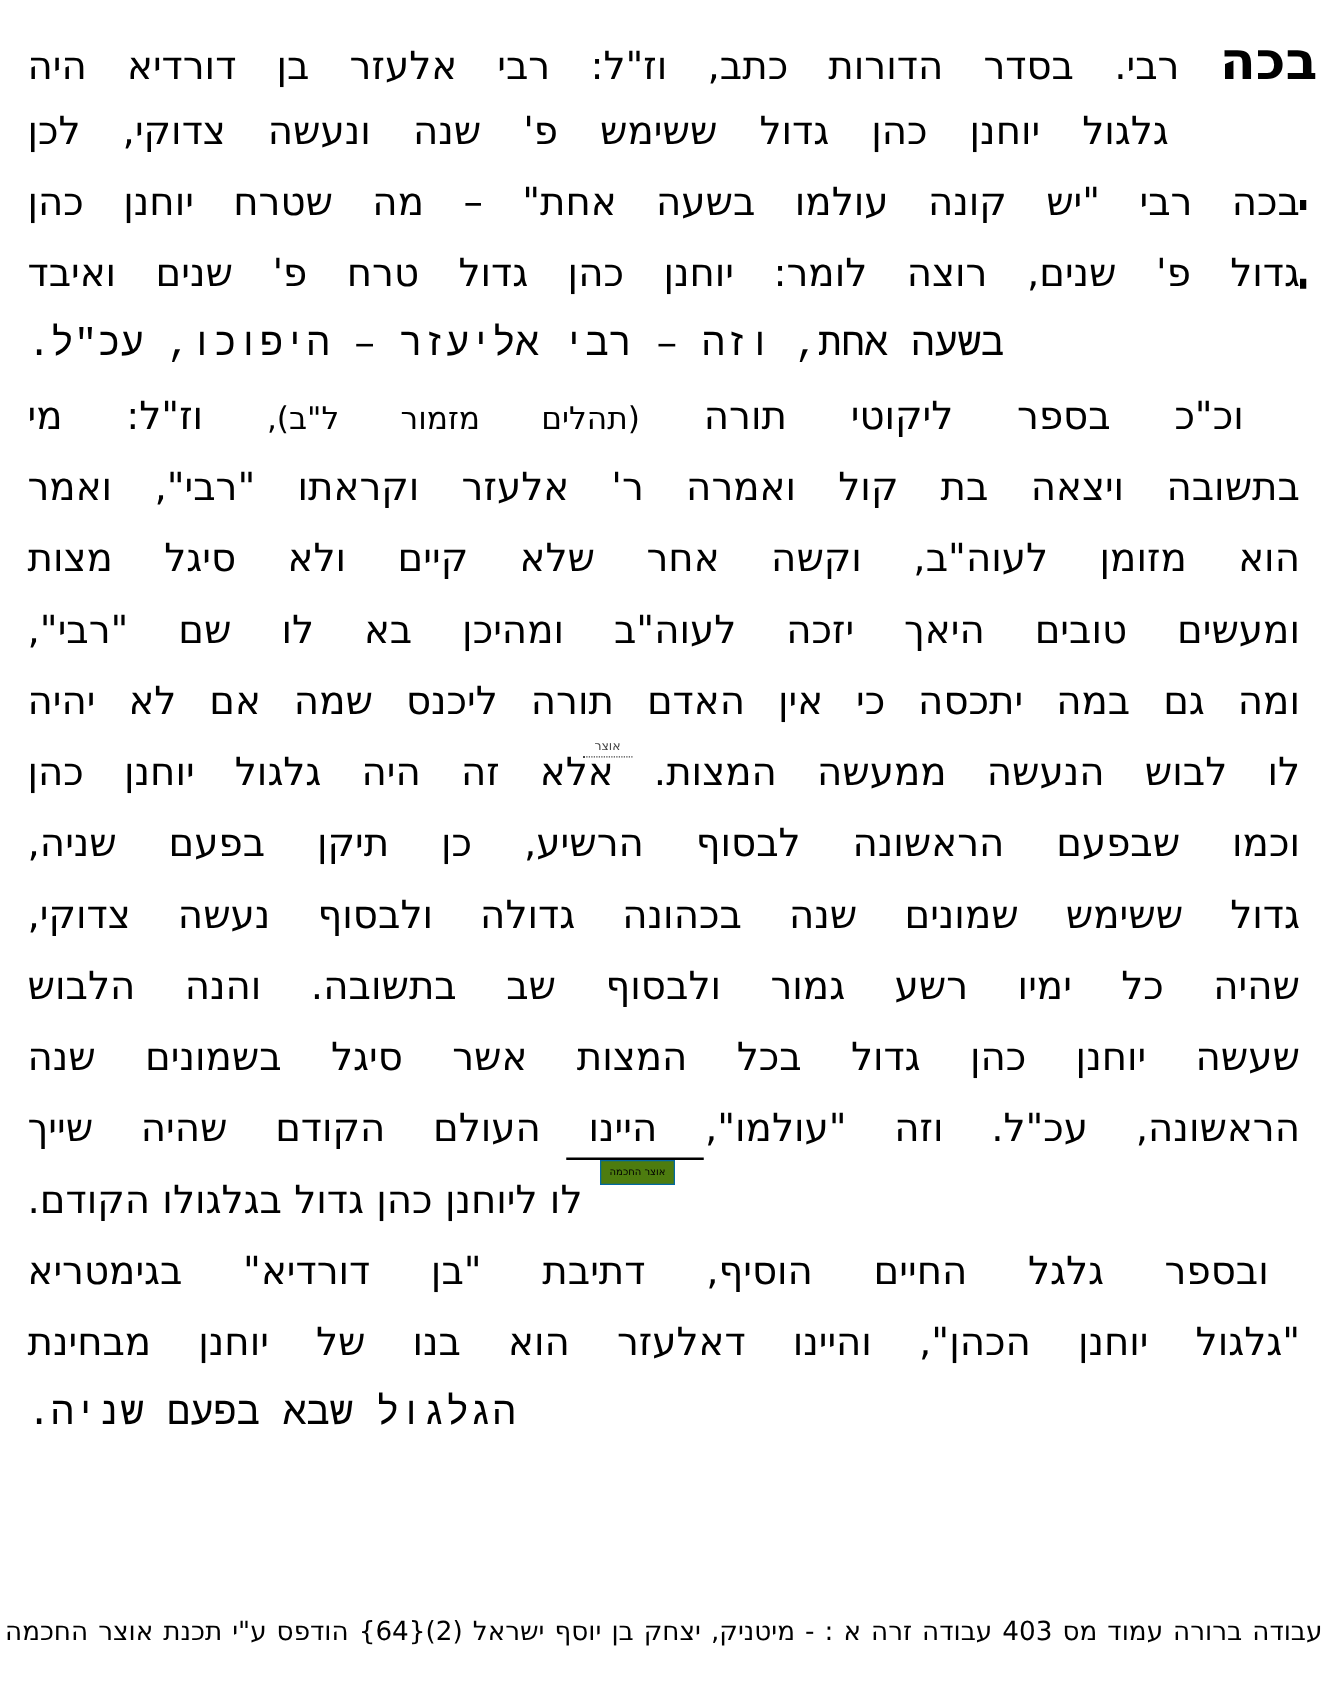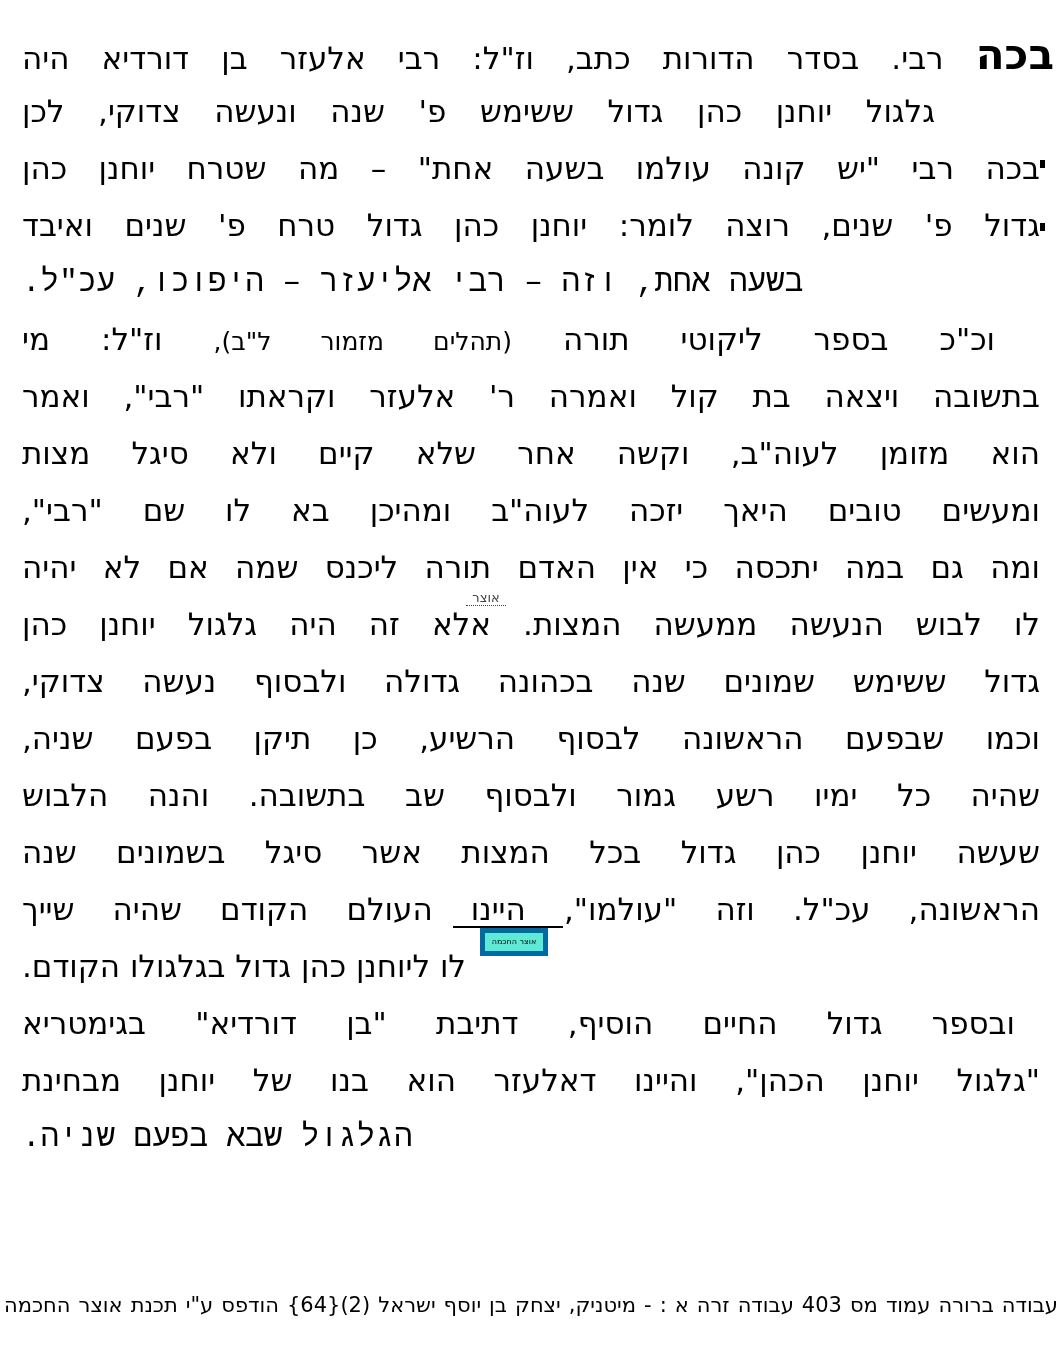--- a/index.html
+++ b/index.html
@@ -15,21 +15,21 @@
   }
   .textblock{
     position:absolute;
     top:20px;
     right:22px;
     left:22px;
   }
   .line{
     font-size:31px;
     height:57px;
-    line-height:69px;
+    line-height:57px;
     color:#000;
   }
   .j{text-align:justify;text-align-last:justify;}
   .c{text-align:left;font-family:Liberation Mono, monospace;}
   .ind105{padding-right:105px;}
   .ind45{padding-right:45px;}
   .ind25{padding-right:25px;}
   .rind375{text-align:left;padding-right:375px;}
   .lead-line{margin-right:-14px;}
   .lead{font-size:42px;font-weight:bold;}
@@ -45,43 +45,43 @@
     text-align:justify;
     text-align-last:justify;
     color:#000;
   }
   .wm-box{
     position:absolute;
     left:480px;
     top:928px;
     width:58px;
     height:18px;
-    border:5px solid #0369a1;
+    border:1px solid #0369a1;
     font-size:8px;
     line-height:18px;
     text-align:center;
     overflow:hidden;
-    background:#5eead4;
+    background:#4d7c0f;
     color:#000;
   }
   .underline-mark{
     position:absolute;
     left:453px;
     top:926px;
     width:110px;
     height:2px;
     background:#000;
   }
   .tiny-stamp{
     position:absolute;
     left:466px;
     top:593px;
     width:40px;
     height:12px;
-    font-size:13px;
+    font-size:10px;
     line-height:10px;
     text-align:center;
     color:#444;
     border-bottom:1px dotted #444;
     overflow:hidden;
   }
   .tick{
     position:absolute;
     left:1040px;
     width:5px;
@@ -100,27 +100,27 @@
       <div class="line j ind105"><span>גלגול יוחנן כהן גדול ששימש פ' שנה ונעשה צדוקי, לכן</span></div>
       <div class="line j"><span>בכה רבי "יש קונה עולמו בשעה אחת" – מה שטרח יוחנן כהן</span></div>
       <div class="line j"><span>גדול פ' שנים, רוצה לומר: יוחנן כהן גדול טרח פ' שנים ואיבד</span></div>
       <div class="line c"><span>בשעה אחת, וזה – רבי אליעזר – היפוכו, עכ"ל.</span></div>
       <div class="line j ind45"><span>וכ"כ בספר ליקוטי תורה </span><span class="small">(תהלים מזמור ל"ב),</span><span> וז"ל: מי</span></div>
       <div class="line j"><span>בתשובה ויצאה בת קול ואמרה ר' אלעזר וקראתו "רבי", ואמר</span></div>
       <div class="line j"><span>הוא מזומן לעוה"ב, וקשה אחר שלא קיים ולא סיגל מצות</span></div>
       <div class="line j"><span>ומעשים טובים היאך יזכה לעוה"ב ומהיכן בא לו שם "רבי",</span></div>
       <div class="line j"><span>ומה גם במה יתכסה כי אין האדם תורה ליכנס שמה אם לא יהיה</span></div>
       <div class="line j"><span>לו לבוש הנעשה ממעשה המצות. אלא זה היה גלגול יוחנן כהן</span></div>
+      <div class="line j"><span>וכמו שבפעם הראשונה לבסוף הרשיע, כן תיקן בפעם שניה,</span></div>
       <div class="line j"><span>גדול ששימש שמונים שנה בכהונה גדולה ולבסוף נעשה צדוקי,</span></div>
-      <div class="line j"><span>וכמו שבפעם הראשונה לבסוף הרשיע, כן תיקן בפעם שניה,</span></div>
       <div class="line j"><span>שהיה כל ימיו רשע גמור ולבסוף שב בתשובה. והנה הלבוש</span></div>
       <div class="line j"><span>שעשה יוחנן כהן גדול בכל המצות אשר סיגל בשמונים שנה</span></div>
       <div class="line j"><span>הראשונה, עכ"ל. וזה "עולמו", היינו העולם הקודם שהיה שייך</span></div>
       <div class="line rind375"><span>לו ליוחנן כהן גדול בגלגולו הקודם.</span></div>
-      <div class="line j ind25"><span>ובספר גדול החיים הוסיף, דתיבת "בן דורדיא" בגימטריא</span></div>
+      <div class="line j ind25"><span>ובספר גלגל החיים הוסיף, דתיבת "בן דורדיא" בגימטריא</span></div>
       <div class="line j"><span>"גלגול יוחנן הכהן", והיינו דאלעזר הוא בנו של יוחנן מבחינת</span></div>
       <div class="line c"><span>הגלגול שבא בפעם שניה.</span></div>
     </div>
 
   <div class="tiny-stamp">אוצר</div>
 
   <div class="underline-mark"></div>
   <div class="wm-box">אוצר החכמה</div>
 
   <div class="tick tick1"></div>

